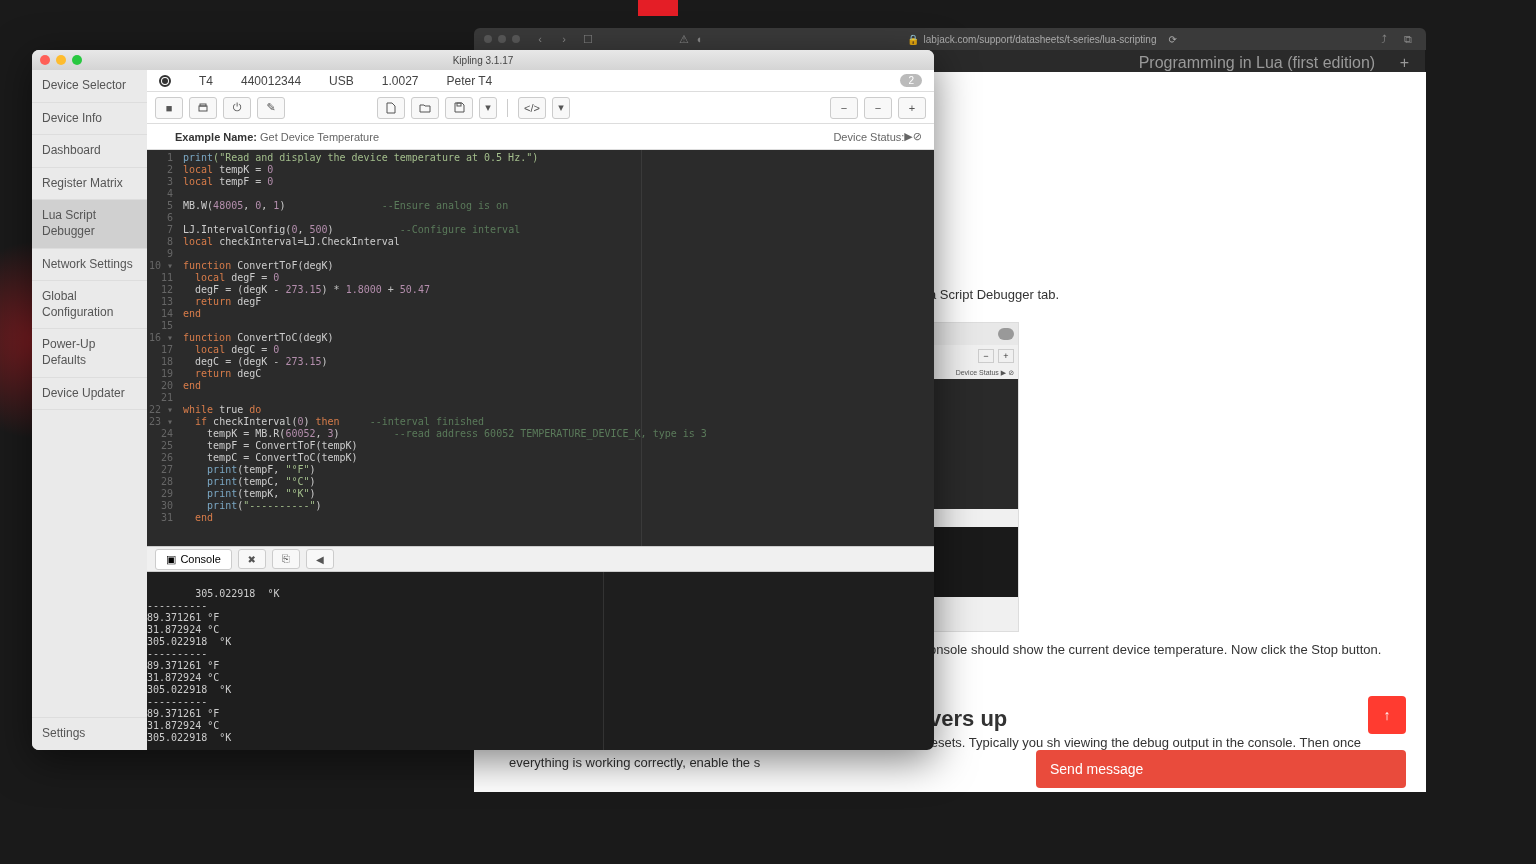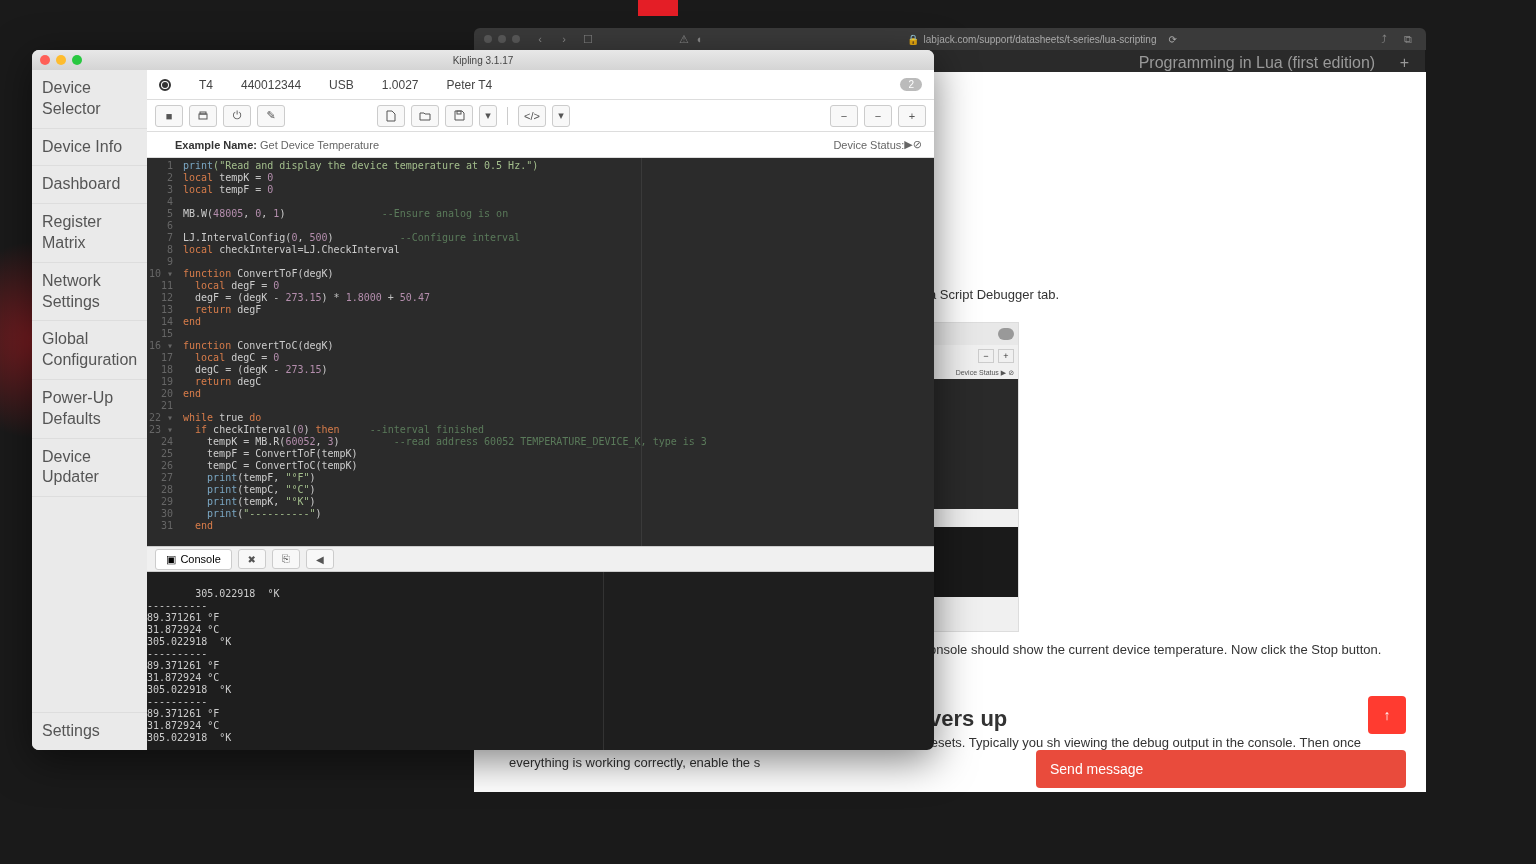--- a/index.html
+++ b/index.html
@@ -39,27 +39,27 @@
 .send-msg { position: absolute; right: 130px; bottom: 76px; width: 370px; height: 38px; background: #e94b3c; color: #fff; border-radius: 4px; display: flex; align-items: center; padding: 0 14px; font-size: 14px; font-weight: 500; }
 
 .app-window { position: absolute; top: 50px; left: 32px; width: 902px; height: 700px; background: #f4f4f4; border-radius: 7px; box-shadow: 0 10px 40px rgba(0,0,0,0.5); overflow: hidden; display: flex; flex-direction: column; }
 .title-bar { height: 20px; background: linear-gradient(#e8e8e8, #d4d4d4); display: flex; align-items: center; padding: 0 8px; position: relative; }
 .traffic { display: flex; gap: 6px; }
 .tdot { width: 10px; height: 10px; border-radius: 50%; }
 .tdot.r { background: #ff5f57; } .tdot.y { background: #febc2e; } .tdot.g { background: #28c840; }
 .title-text { position: absolute; left: 0; right: 0; text-align: center; font-size: 10px; color: #444; }
 
 .app-body { flex: 1; display: flex; min-height: 0; }
-.sidebar { width: 115px; background: #eaeaea; display: flex; flex-direction: column; font-size: 16px; color: #555; }
+.sidebar { width: 115px; background: #eaeaea; display: flex; flex-direction: column; font-size: 12px; color: #555; }
 .sb-item { padding: 8px 10px; border-bottom: 1px solid #ddd; cursor: pointer; line-height: 1.3; }
 .sb-item.active { background: #d0d0d0; }
 .sb-spacer { flex: 1; }
 
 .main { flex: 1; display: flex; flex-direction: column; background: #fff; min-width: 0; }
-.infobar { height: 30px; display: flex; align-items: center; padding: 0 12px; gap: 28px; font-size: 12px; color: #444; border-bottom: 1px solid #ddd; }
+.infobar { height: 22px; display: flex; align-items: center; padding: 0 12px; gap: 28px; font-size: 12px; color: #444; border-bottom: 1px solid #ddd; }
 .radio { width: 12px; height: 12px; border: 2px solid #333; border-radius: 50%; display: inline-flex; align-items: center; justify-content: center; }
 .radio::after { content: ''; width: 6px; height: 6px; background: #333; border-radius: 50%; }
 .badge-count { margin-left: auto; background: #bbb; color: #fff; border-radius: 8px; padding: 1px 8px; font-size: 10px; }
 
 .toolbar { height: 32px; display: flex; align-items: center; padding: 0 8px; gap: 6px; border-bottom: 1px solid #ddd; }
 .tbtn { width: 28px; height: 22px; border: 1px solid #ccc; border-radius: 3px; background: #f8f8f8; display: flex; align-items: center; justify-content: center; font-size: 11px; color: #555; cursor: pointer; }
 .tbtn.narrow { width: 18px; }
 .tspacer { width: 80px; }
 .tsep { width: 1px; height: 18px; background: #ccc; margin: 0 4px; }
 
@@ -152,20 +152,21 @@
       <span class="tdot g"></span>
     </div>
     <div class="title-text">Kipling 3.1.17</div>
   </div>
   <div class="app-body">
     <div class="sidebar">
       <div class="sb-item">Device Selector</div>
       <div class="sb-item">Device Info</div>
       <div class="sb-item">Dashboard</div>
       <div class="sb-item">Register Matrix</div>
+      <div class="sb-item active">Lua Script Debugger</div>
       <div class="sb-item">Network Settings</div>
       <div class="sb-item">Global Configuration</div>
       <div class="sb-item">Power-Up Defaults</div>
       <div class="sb-item">Device Updater</div>
       <div class="sb-spacer"></div>
       <div class="sb-item" style="border-top:1px solid #ddd;border-bottom:none">Settings</div>
     </div>
 
     <div class="main">
       <div class="infobar">

